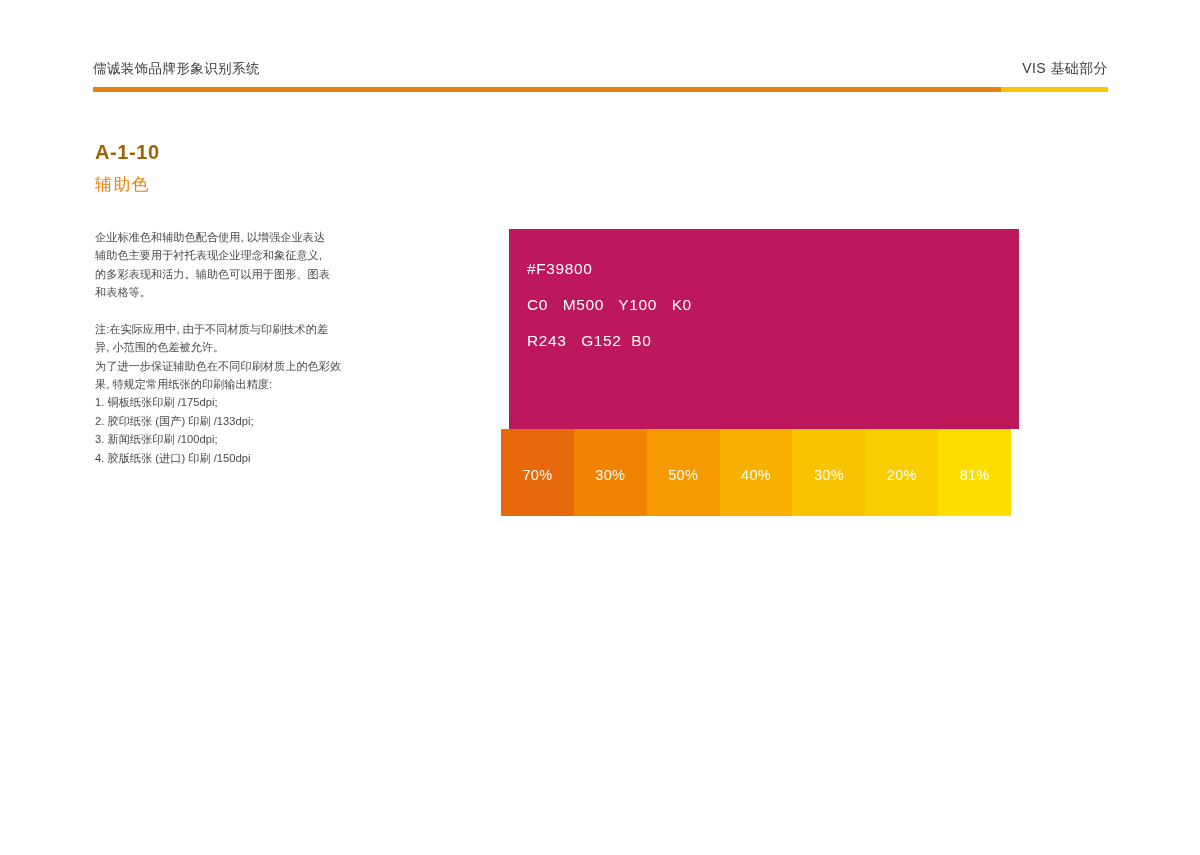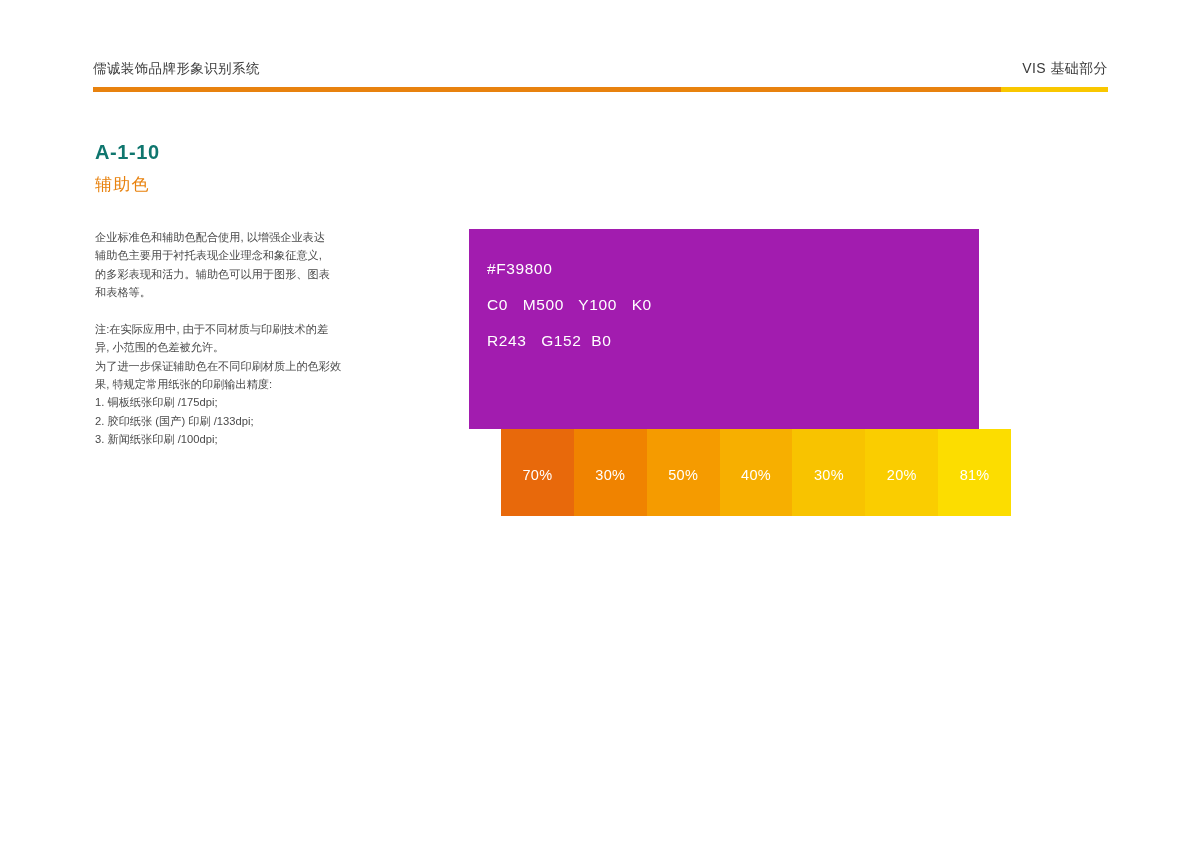--- a/index.html
+++ b/index.html
@@ -62,21 +62,21 @@
   
   .left-col {
     position: absolute;
     left: 95px;
     top: 140px;
     width: 300px;
   }
   .doc-code {
     font-size: 20px;
     font-weight: bold;
-    color: #0f766e;
+    color: #a16207;
     letter-spacing: 0.6px;
     margin: 0 0 10px 0;
     line-height: 1.2;
   }
   .doc-subtitle {
     font-size: 17px;
     color: #e8820e;
     letter-spacing: 1.2px;
     margin: 0;
     line-height: 1.3;
@@ -177,25 +177,26 @@
   <p>注:在实际应用中, 由于不同材质与印刷技术的差</p>
   <p>异, 小范围的色差被允许。</p>
   <p>为了进一步保证辅助色在不同印刷材质上的色彩效</p>
   <p>果, 特规定常用纸张的印刷输出精度:</p>
 </div>
 
 <div class="body-block" id="specs-block">
   <p class="spec-item">1. 铜板纸张印刷 /175dpi;</p>
   <p class="spec-item">2. 胶印纸张 (国产) 印刷 /133dpi;</p>
   <p class="spec-item">3. 新闻纸张印刷 /100dpi;</p>
+  <p class="spec-item">4. 胶版纸张 (进口) 印刷 /150dpi</p>
 </div>
 
 <div class="color-panel">
 
-  <div class="swatch-main" style="background: #a21caf;">
+  <div class="swatch-main" style="background: #be185d; margin-left: 40px;">
     <div class="color-line">#F39800</div>
     <div class="color-line">C0   M500   Y100   K0</div>
     <div class="color-line">R243   G152  B0</div>
   </div>
 
   <div class="tint-strip">
     <div class="tint-cell" style="background: rgb(232, 105, 11);">
       <span class="tint-label">70%</span>
     </div>
     <div class="tint-cell" style="background: rgb(240, 131, 0);">

